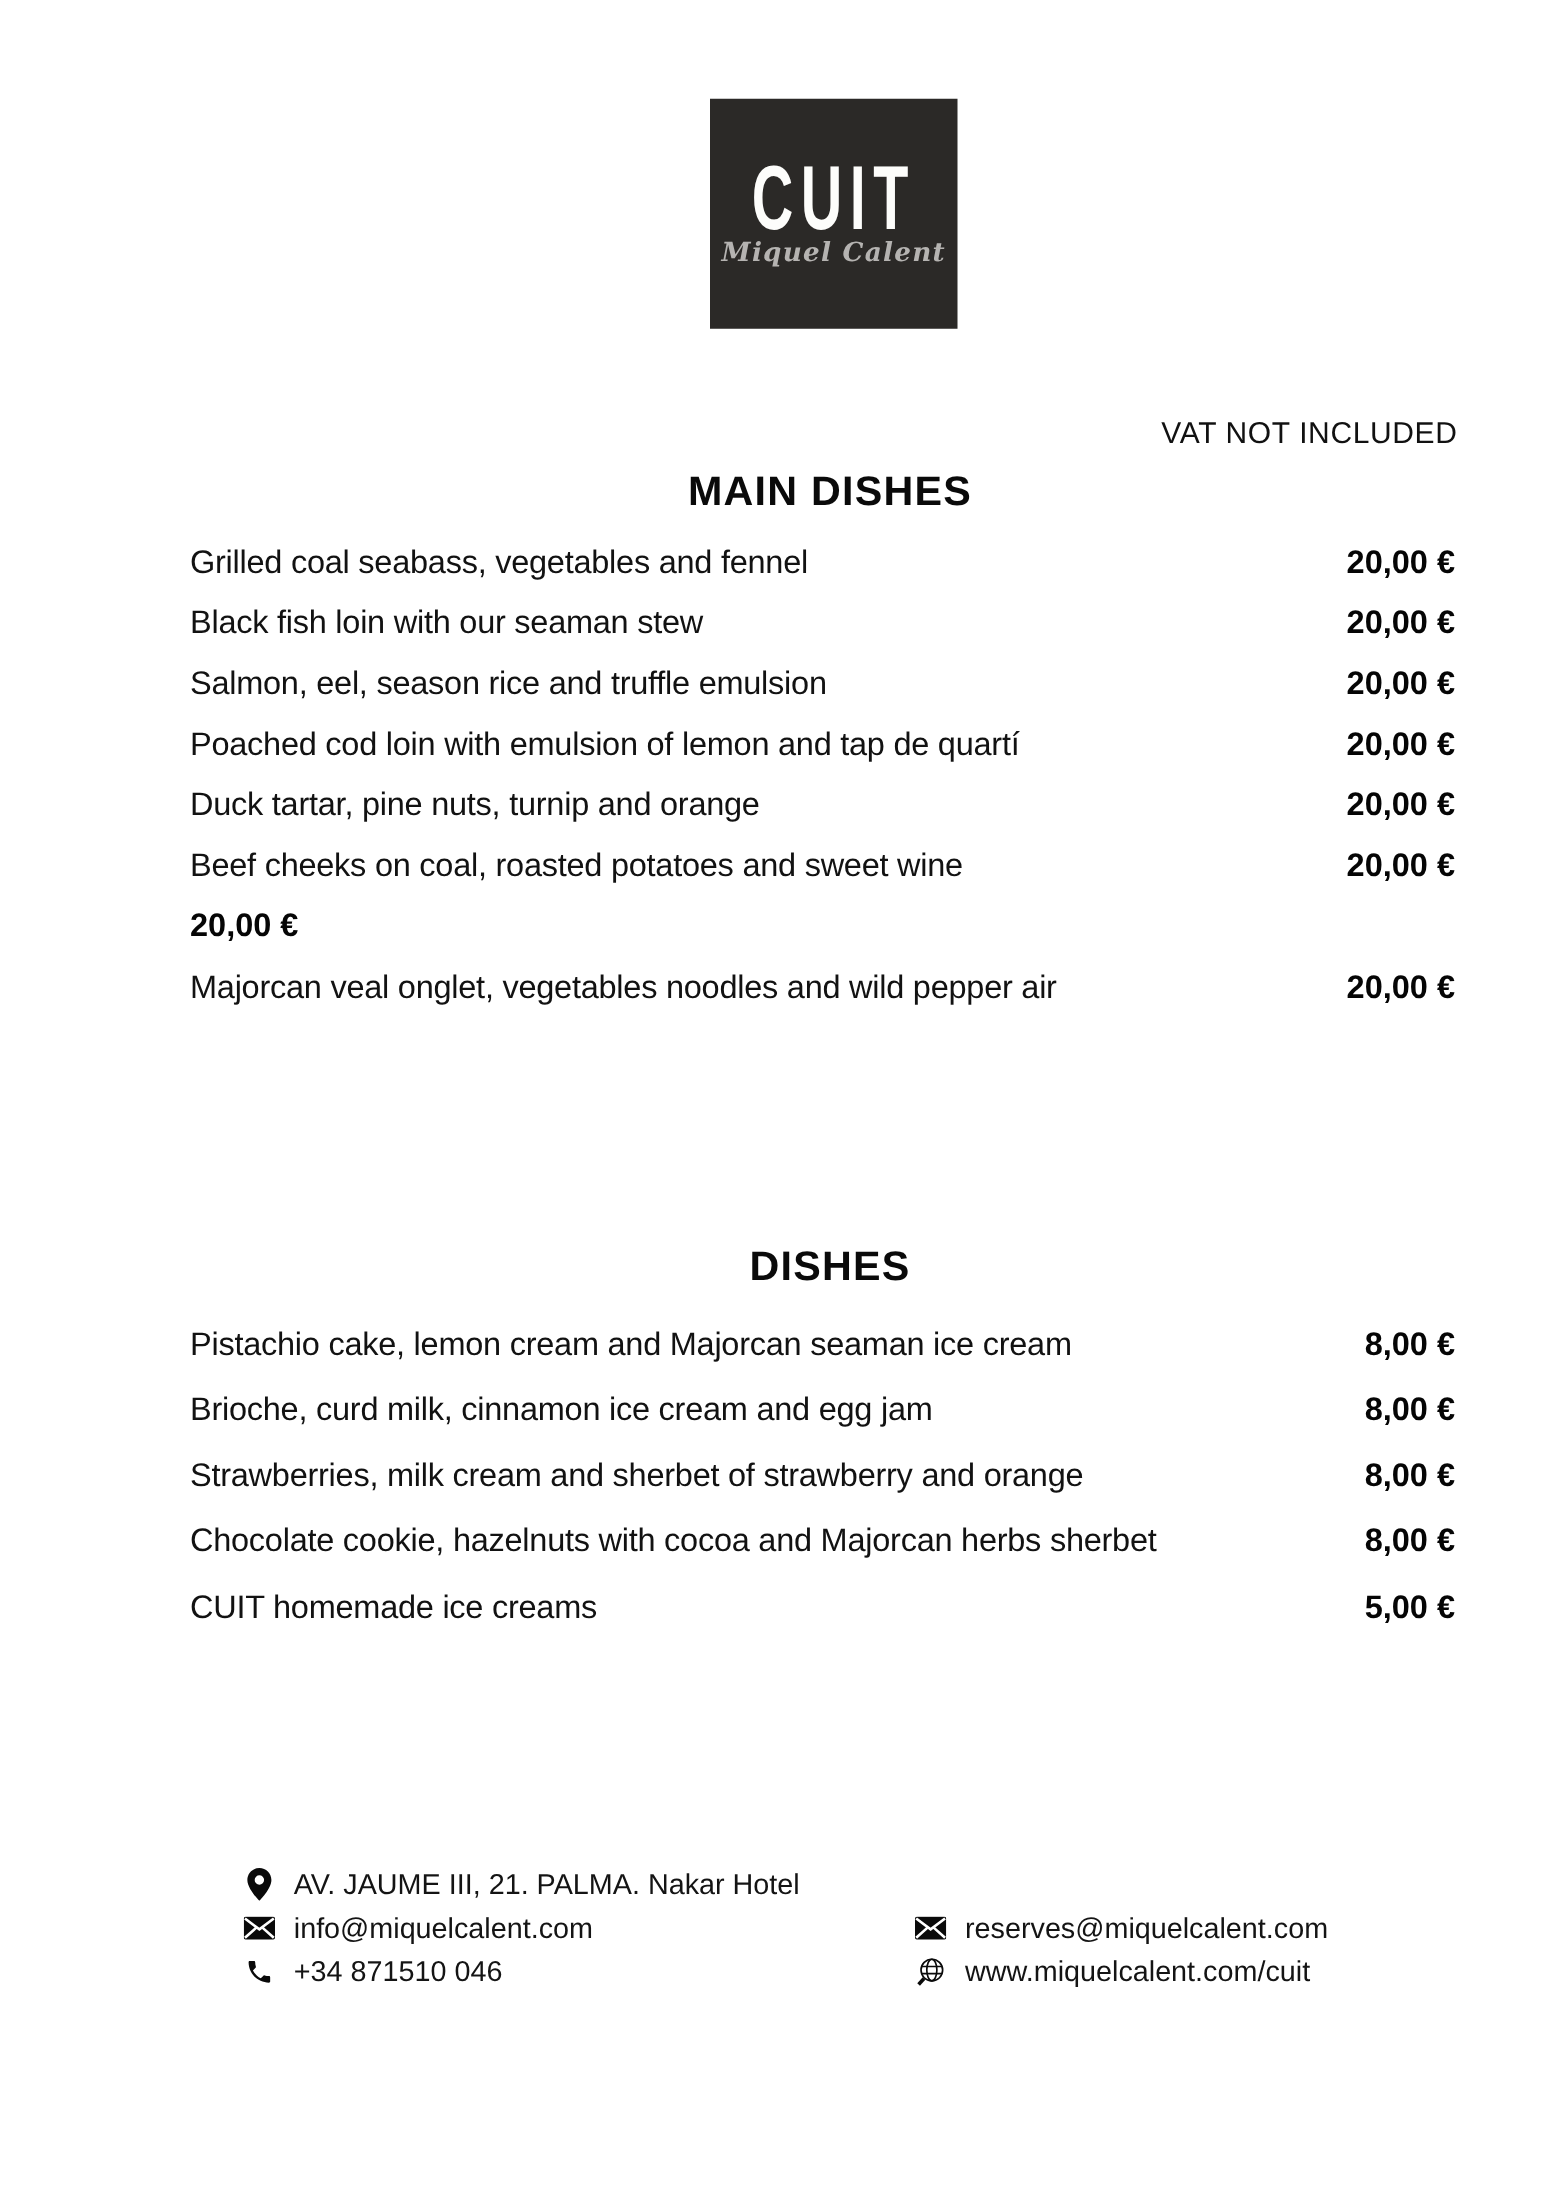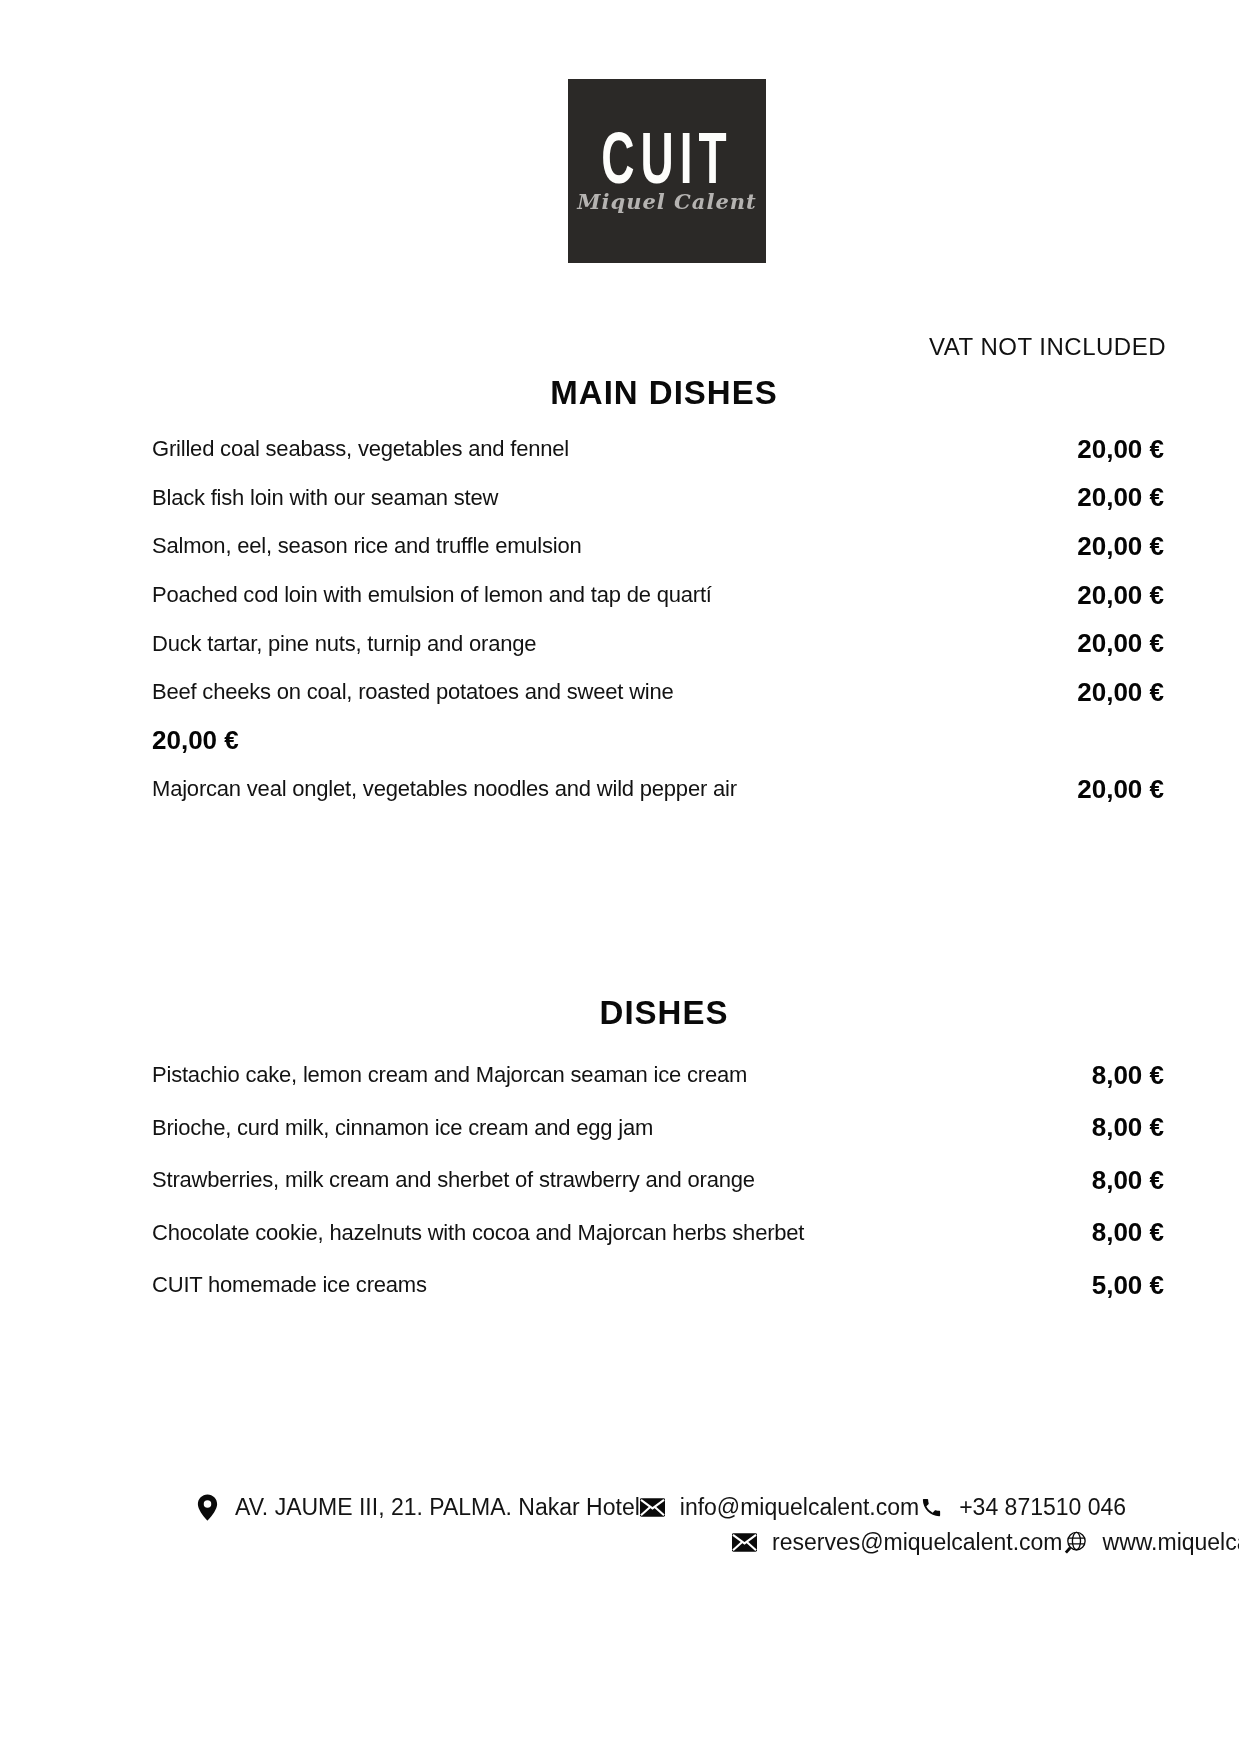--- a/index.html
+++ b/index.html
@@ -65,32 +65,32 @@
     position:absolute; left:105px; right:122px;
   }
   .menu-list.main    { top:425px; }
   .menu-list.finally { top:1049px; }
   .menu-row {
     display:flex; align-items:center; justify-content:space-between;
   }
   .menu-list.main    .menu-row { height:48.6px; }
   .menu-list.finally .menu-row { height:52.5px; }
   .dish-name {
-    font-size:22px; color:#121212; letter-spacing:-0.2px;
+    font-size:26px; color:#121212; letter-spacing:-0.2px;
     white-space:nowrap;
   }
   .dish-price {
     font-size:26px; font-weight:bold; color:#050505;
     white-space:nowrap;
   }
 
   
   .footer-col {
     position:absolute; top:1490px;
-    display:flex; flex-direction:row;
+    display:flex; flex-direction:column;
   }
   .footer-col.left  { left:148px; }
   .footer-col.right { left:685px; padding-top:35px; }
   .contact-line {
     display:flex; align-items:center;
     height:35px; gap:15px;
     font-size:23px; color:#141414;
     white-space:nowrap;
   }
   .c-icon { width:25px; height:25px; flex:0 0 25px; display:flex; align-items:center; justify-content:center; }

